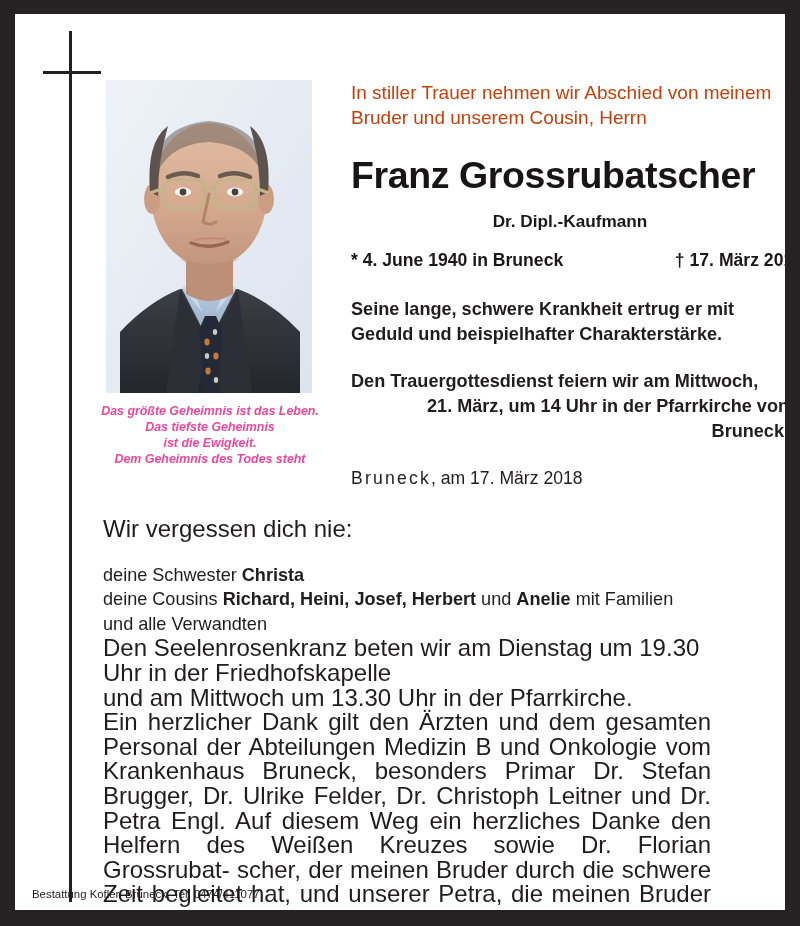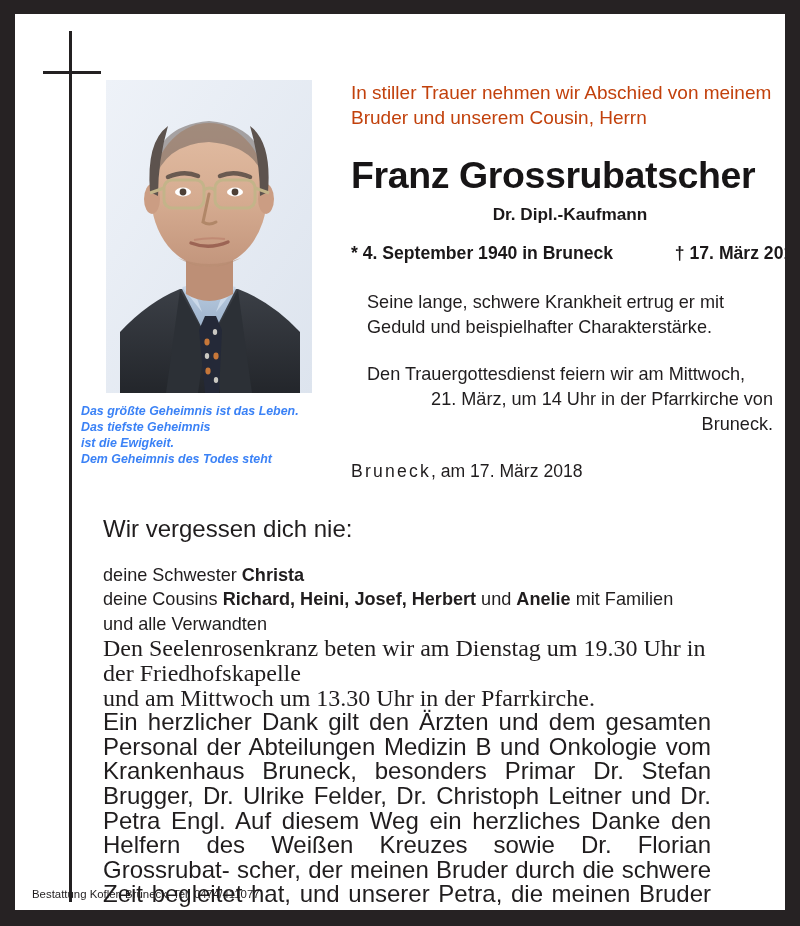--- a/index.html
+++ b/index.html
@@ -68,25 +68,25 @@
     overflow: hidden;
   }
   .photo svg { display: block; width: 100%; height: 100%; }
 
   
   .verse {
     position: absolute;
     left: 66px;
     top: 389px;
     width: 258px;
-    text-align: left;
+    text-align: center;
     font-style: italic;
     font-size: 12.4px;
     line-height: 16.1px;
-    color: #3b82f6;
+    color: #ec4899;
     font-weight: 600;
   }
   .verse div { white-space: nowrap; }
 
   
   .right-col {
     position: absolute;
     left: 336px;
     top: 66px;
     width: 452px;
@@ -103,21 +103,21 @@
   .deceased-name {
     margin-top: 25px;
     font-size: 37.5px;
     line-height: 40px;
     font-weight: bold;
     letter-spacing: -0.4px;
     color: #171516;
     white-space: nowrap;
   }
   .profession {
-    margin-top: 9px;
+    margin-top: 16px;
     text-align: center;
     width: 438px;
     font-size: 17.2px;
     font-weight: bold;
     color: #1b1819;
   }
   .dates {
     margin-top: 18px;
     width: 452px;
     font-size: 17.6px;
@@ -127,21 +127,21 @@
     justify-content: space-between;
     white-space: nowrap;
   }
   .para-block {
     margin-top: 26px;
     width: 438px;
     font-size: 18.1px;
     line-height: 25px;
     color: #201d1e;
   }
-  .para-block p { margin: 16px; }
+  .para-block p { margin: 0; font-weight: bold; }
   .para-block p + p { margin-top: 22px; }
   .just { text-align: justify; }
   .just span.l-last { display: block; text-align: right; }
   .place-date {
     margin-top: 24px;
     font-size: 17.6px;
     color: #201d1e;
   }
   .place-date .town { letter-spacing: 2.2px; }
 
@@ -154,21 +154,21 @@
     color: #201d1e;
   }
   .body-col p { margin: 0; font-size: 24px; line-height: 24.6px; }
   .lead-in { font-size: 18.1px; }
   .family {
     margin-top: 21px;
     font-size: 18.1px;
     line-height: 24.6px;
   }
   .family b { font-weight: bold; }
-  .block-gap { margin-top: 25px; font-family: Liberation Serif, serif; }
+  .block-gap { margin-top: 25px; }
   .block-gap-lg { margin-top: 27px; }
   .thanks { text-align: justify; }
   .thanks .l-last { display: block; text-align: left; }
 
   
   .footer {
     position: absolute;
     left: 17px;
     bottom: 10px;
     font-size: 11.4px;
@@ -279,21 +279,21 @@
       <div class="intro">
         <span>In stiller Trauer nehmen wir Abschied von meinem</span>
         <div class="l2">Bruder und unserem Cousin, Herrn</div>
       </div>
 
       <div class="deceased-name">Franz Grossrubatscher</div>
 
       <div class="profession">Dr. Dipl.-Kaufmann</div>
 
       <div class="dates">
-        <span>* 4. September 1940 in Bruneck</span>
+        <span>* 4. June 1940 in Bruneck</span>
         <span>† 17. März 2018</span>
       </div>
 
       <div class="para-block">
         <p>
           <span>Seine lange, schwere Krankheit ertrug er mit Geduld</span>
           <span class="l-last">und beispielhafter Charakterstärke.</span>
         </p>
         <p class="just">
           <span>Den Trauergottesdienst feiern wir am Mittwoch,</span>

